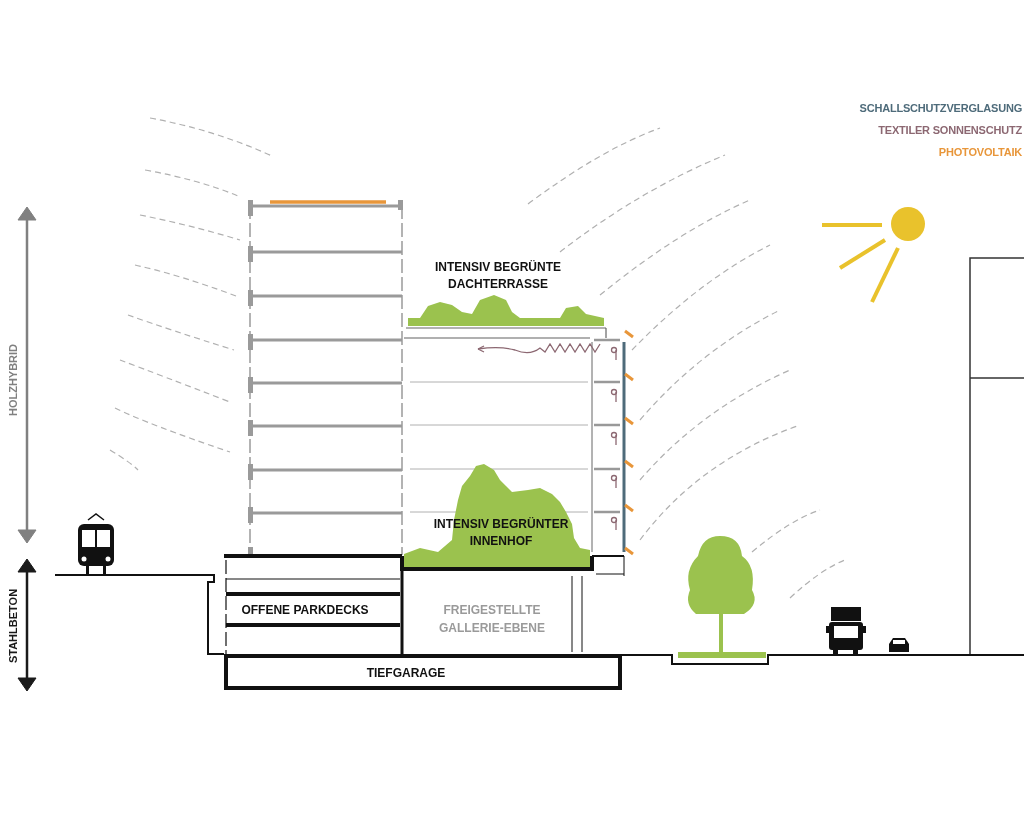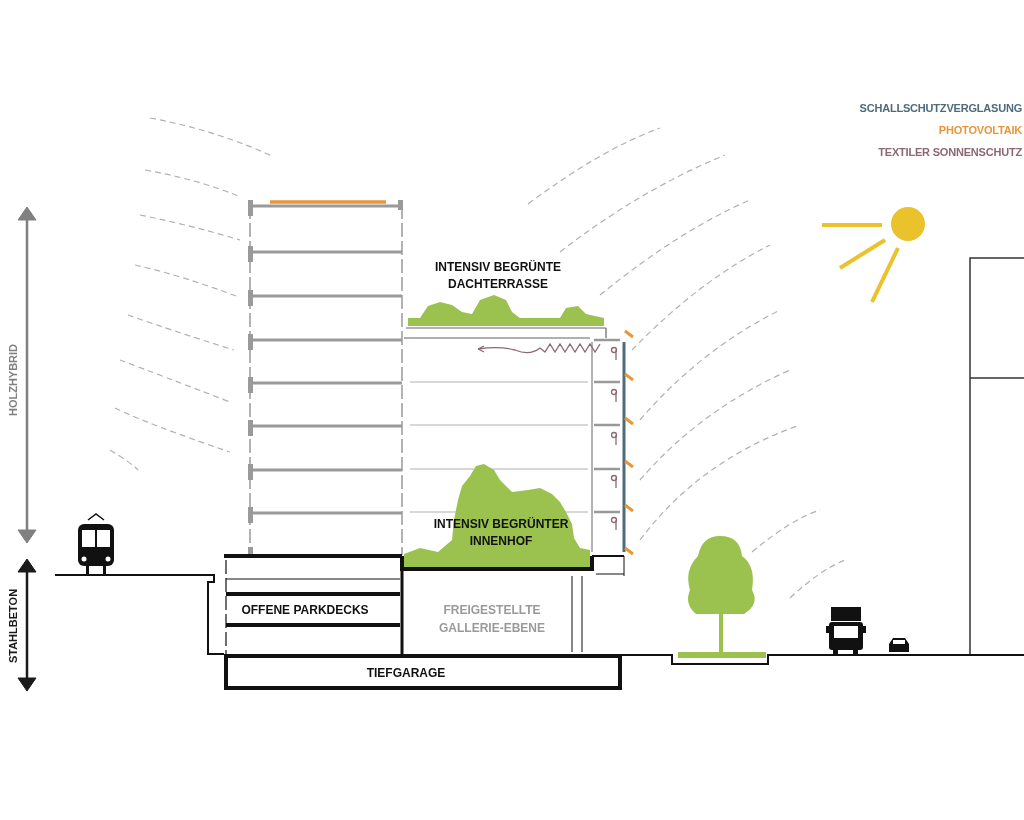--- a/index.html
+++ b/index.html
@@ -192,15 +192,15 @@
   <text class="lbl" x="501" y="528" text-anchor="middle" font-size="12" fill="#111">INTENSIV BEGRÜNTER</text>
   <text class="lbl" x="501" y="545" text-anchor="middle" font-size="12" fill="#111">INNENHOF</text>
   <text class="lbl" x="305" y="614" text-anchor="middle" font-size="12" fill="#111">OFFENE PARKDECKS</text>
   <text class="lbl" x="492" y="614" text-anchor="middle" font-size="12" fill="#9a9a9a">FREIGESTELLTE</text>
   <text class="lbl" x="492" y="632" text-anchor="middle" font-size="12" fill="#9a9a9a">GALLERIE-EBENE</text>
   <text class="lbl" x="406" y="677" text-anchor="middle" font-size="12" fill="#111">TIEFGARAGE</text>
 </svg>
 
 <div class="legend" style="top:97px;">
   <div style="color:#4e6b7a">SCHALLSCHUTZVERGLASUNG</div>
+  <div style="color:#8c6872">TEXTILER SONNENSCHUTZ</div>
   <div style="color:#e8963a">PHOTOVOLTAIK</div>
-  <div style="color:#8c6872">TEXTILER SONNENSCHUTZ</div>
 </div>
 
 </body></html>

